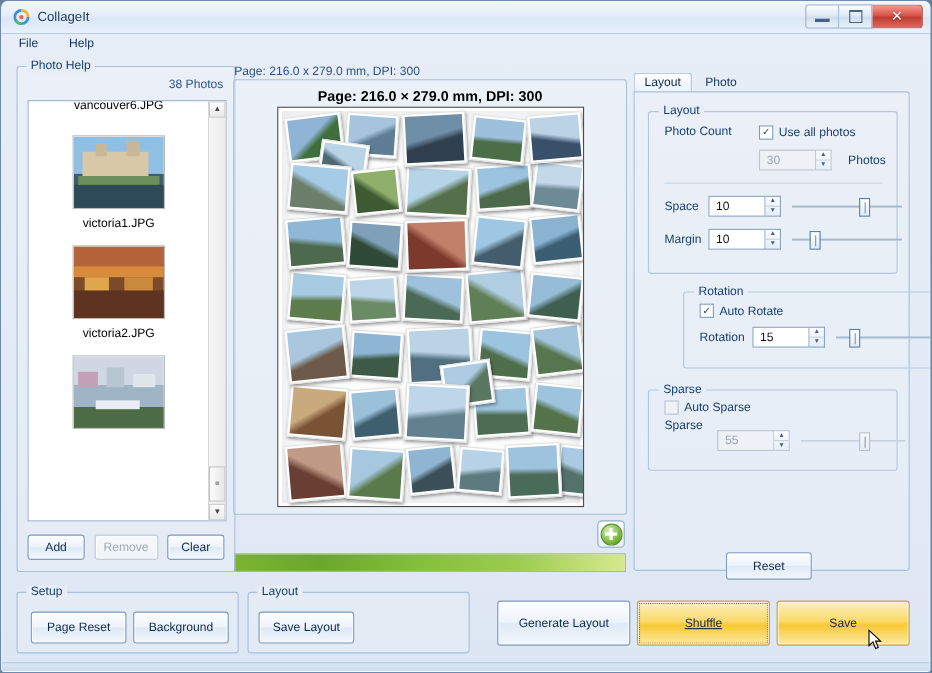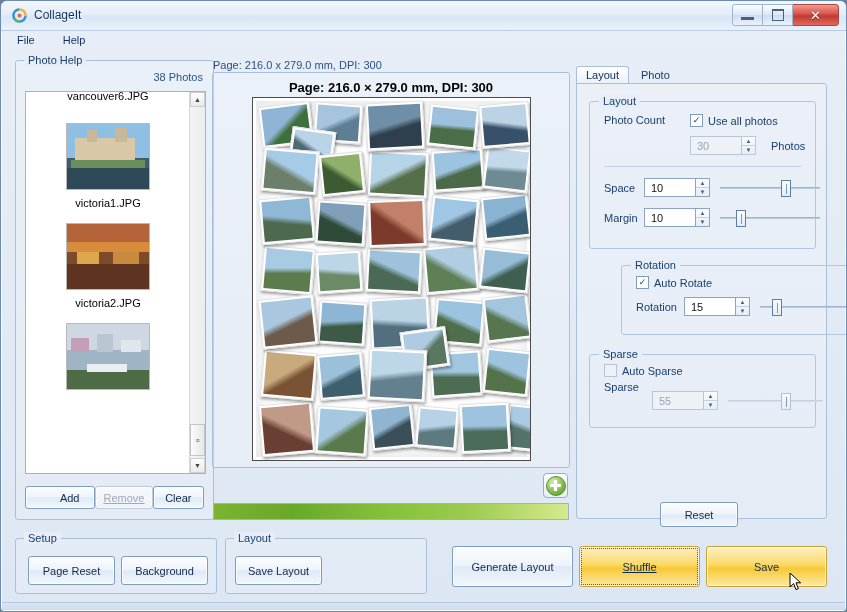--- a/index.html
+++ b/index.html
@@ -221,22 +221,22 @@
         </div>
       </div>
       <div class="sb">
         <div class="sb-arrow sb-up">▲</div>
         <div class="sb-thumb">≡</div>
         <div class="sb-arrow sb-down">▼</div>
       </div>
     </div>
 
     <div class="lb-btns">
-      <div class="btn" style="width:50px;height:21px;padding-left:19px;">Add</div>
-      <div class="btn disabled" style="width:56px;height:21px;text-decoration:underline;">Remove</div>
+      <div class="btn" style="width:50px;height:21px;">Add</div>
+      <div class="btn disabled" style="width:56px;height:21px;">Remove</div>
       <div class="btn" style="width:50px;height:21px;">Clear</div>
     </div>
   </div>
 
   <div class="page-label-small">Page: 216.0 x 279.0 mm, DPI: 300</div>
   <div class="group" id="preview-group">
     <div class="page-title">Page: 216.0 × 279.0 mm, DPI: 300</div>
     <div class="canvas">
       <div class="inner" id="collage-surface">
           <div class="pic" style="left: 4px; top: 3px; width: 52px; height: 42px; transform: rotate(-7deg); z-index: 10;">

